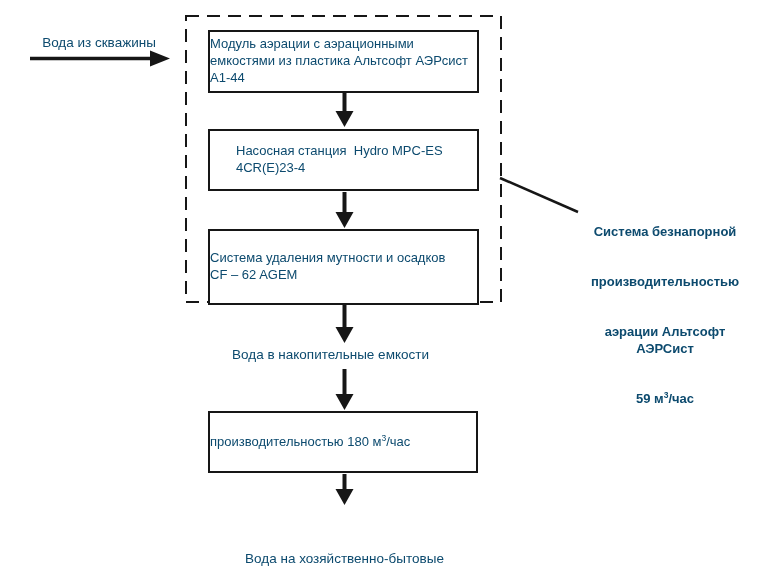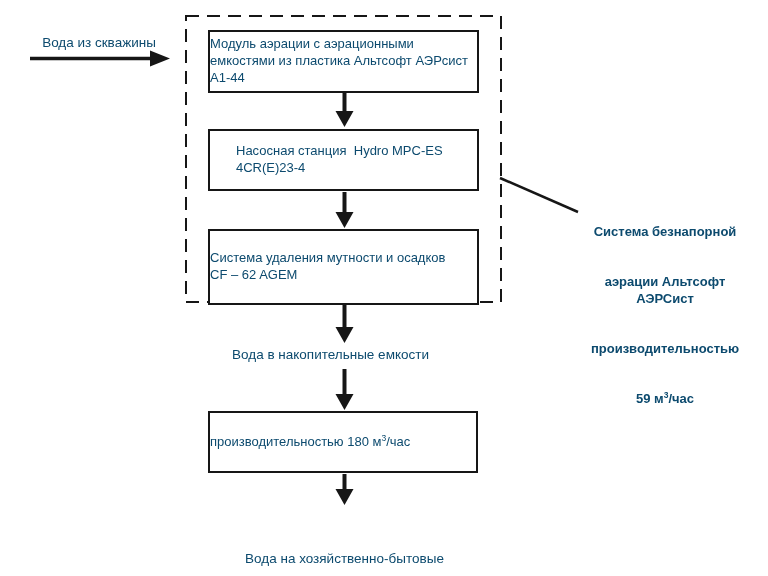--- a/index.html
+++ b/index.html
@@ -117,22 +117,22 @@
     <div class="box-line">4CR(E)23-4</div>
   </div>
 
   <div class="node-box box-turbidity">
     <div class="box-line">Система удаления мутности и осадков</div>
     <div class="box-line">CF – 62 AGEM</div>
   </div>
 
   <div class="flow-label side-note">
     <div>Система безнапорной</div>
+    <div>производительностью</div>
     <div>аэрации Альтсофт АЭРСист</div>
-    <div>производительностью</div>
     <div><span>59 м</span><sup>3</sup><span>/час</span></div>
   </div>
 
   <div class="flow-label label-storage">Вода в накопительные емкости</div>
 
   <div class="node-box box-uv">
     <div class="box-line"><span>производительностью 180 м</span><sup>3</sup><span>/час</span></div>
   </div>
 
   <div class="flow-label label-output">

